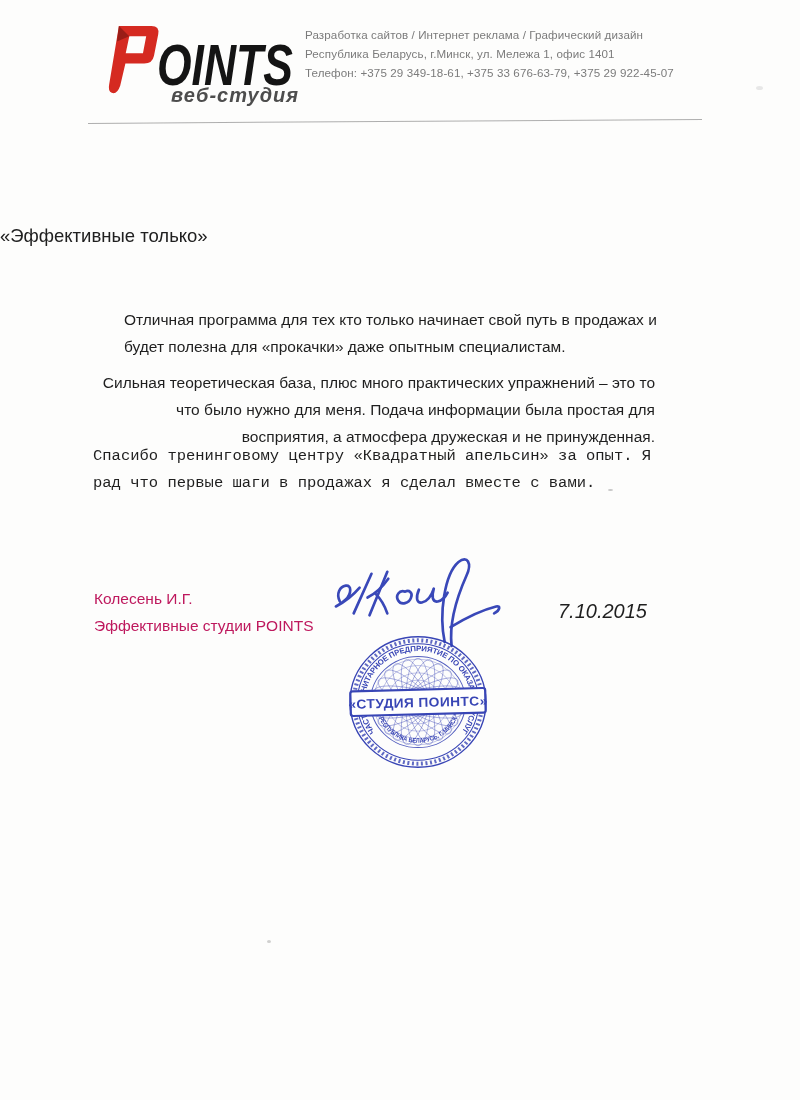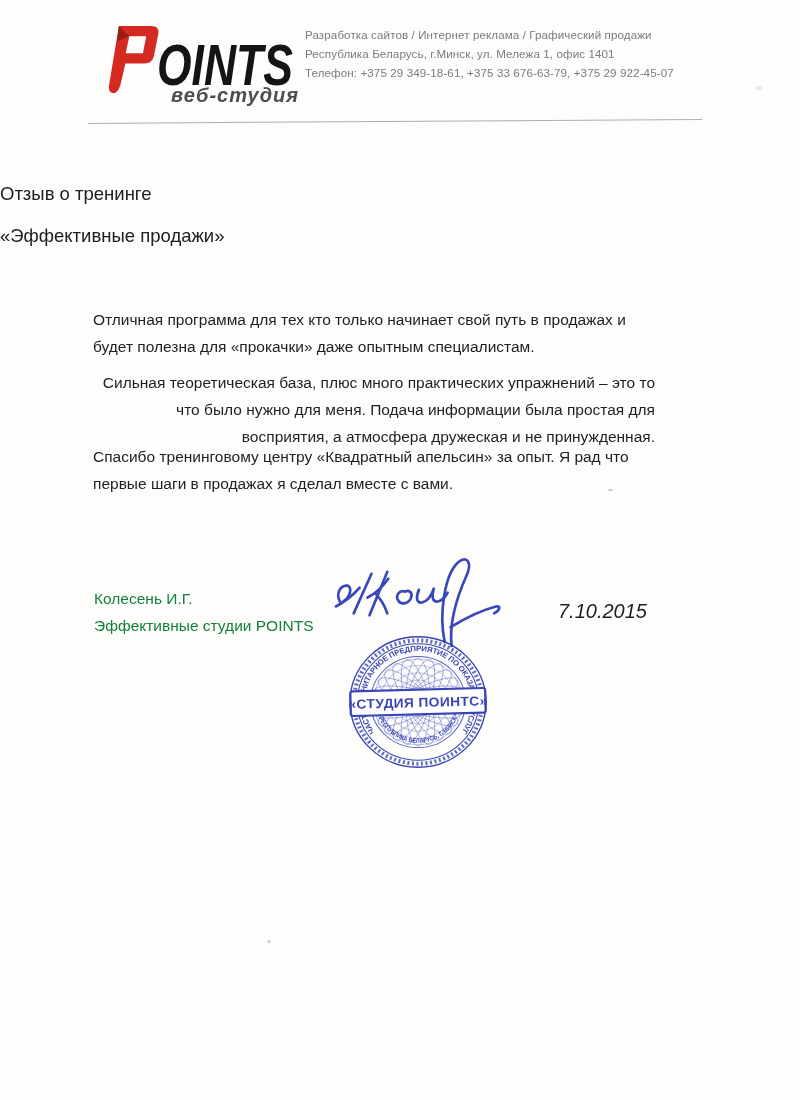--- a/index.html
+++ b/index.html
@@ -37,25 +37,25 @@
     position:absolute;left:88px;top:121px;width:614px;height:1px;
     background:#a0a0a0;transform:rotate(-0.35deg);opacity:.85;
   }
   .title-l1{top:183px;font-size:18.5px;position:absolute;left:0;right:30px;}
   .title-l2{top:225px;font-size:18.5px;position:absolute;left:0;right:30px;}
 
   .para{
     position:absolute;left:93px;width:562px;
     font-size:15.5px;line-height:27px;color:#1f1f1f;
   }
-  .p1{top:306px;}
+  .p1{top:306px;margin-left:31px;}
   .p2{top:369px;text-align:right;}
-  .p3{top:443px;}
+  .p3{top:443px;font-family:Liberation Mono, monospace;}
 
-  .sig-name{position:absolute;left:94px;top:585px;font-size:15.5px;line-height:27px;color:#15803d;}
+  .sig-name{position:absolute;left:94px;top:585px;font-size:15.5px;line-height:27px;color:#be185d;}
   .sig-date{position:absolute;left:558px;top:600px;font-size:20px;color:#1f1f1f;font-style:italic;}
 
   .signature-svg{position:absolute;left:326px;top:550px;z-index:3;}
   .stamp-svg{position:absolute;left:338px;top:626px;z-index:2;opacity:.95;}
   .stamp-text{font-family:"Liberation Sans", sans-serif;font-weight:bold;}
 
   .artifact{position:absolute;background:#9a9a9a;border-radius:50%;}
   .a1{left:608px;top:489px;width:5px;height:2px;opacity:.55;}
   .a2{left:267px;top:940px;width:4px;height:3px;opacity:.45;}
   .a3{left:756px;top:86px;width:7px;height:4px;opacity:.3;background:#b5b5b5;}
@@ -71,29 +71,28 @@
         <path fill="#d52a21" fill-rule="evenodd" d="M36 6 L86 6 Q99 6 96.5 19 L90 52 Q87.5 64 75 64 L46 64 L38 98 Q33 112 25 109 Q19 106 21 96 Z
              M52 22 L78 22 L73 48 L46.5 48 Z"></path>
         <path fill="#8f1b15" d="M36 6 L52 22 L33 30 Z" opacity="0.85"></path>
       </svg>
       <div class="logo-rest">OINTS</div>
     </div>
     <div class="logo-tagline">веб-студия</div>
   </div>
 
   <div class="contact">
-    <div>Разработка сайтов / Интернет реклама / Графический продажи</div>
+    <div>Разработка сайтов / Интернет реклама / Графический дизайн</div>
     <div>Республика Беларусь, г.Минск, ул. Мележа 1, офис 1401</div>
     <div>Телефон: +375 29 349-18-61, +375 33 676-63-79, +375 29 922-45-07</div>
   </div>
 
   <div class="divider"></div>
 
-  <div class="title-l1">Отзыв о тренинге</div>
-  <div class="title-l2">«Эффективные продажи»</div>
+  <div class="title-l2">«Эффективные только»</div>
 
   <div class="para p1">Отличная программа для тех кто только начинает свой путь в продажах и будет полезна для «прокачки» даже опытным специалистам.</div>
   <div class="para p2">Сильная теоретическая база, плюс много практических упражнений – это то что было нужно для меня. Подача информации была простая для восприятия, а атмосфера дружеская и не принужденная.</div>
   <div class="para p3">Спасибо тренинговому центру «Квадратный апельсин» за опыт. Я рад что первые шаги в продажах я сделал вместе с вами.</div>
 
   <div class="sig-name">
     <div>Колесень И.Г.</div>
     <div>Эффективные студии POINTS</div>
   </div>
   <div class="sig-date">7.10.2015</div>

